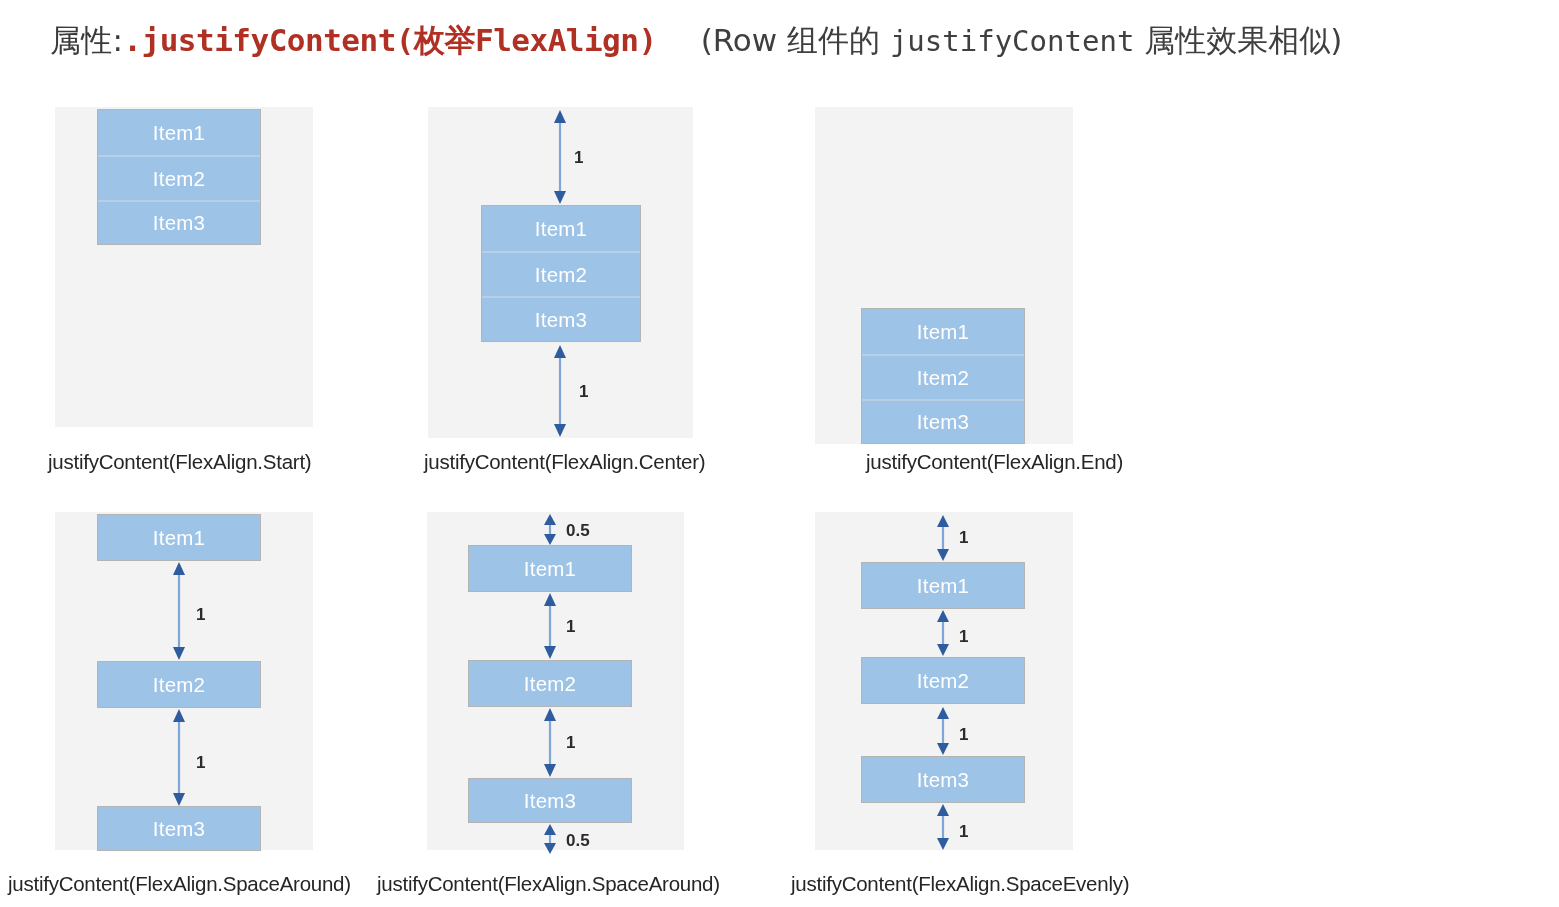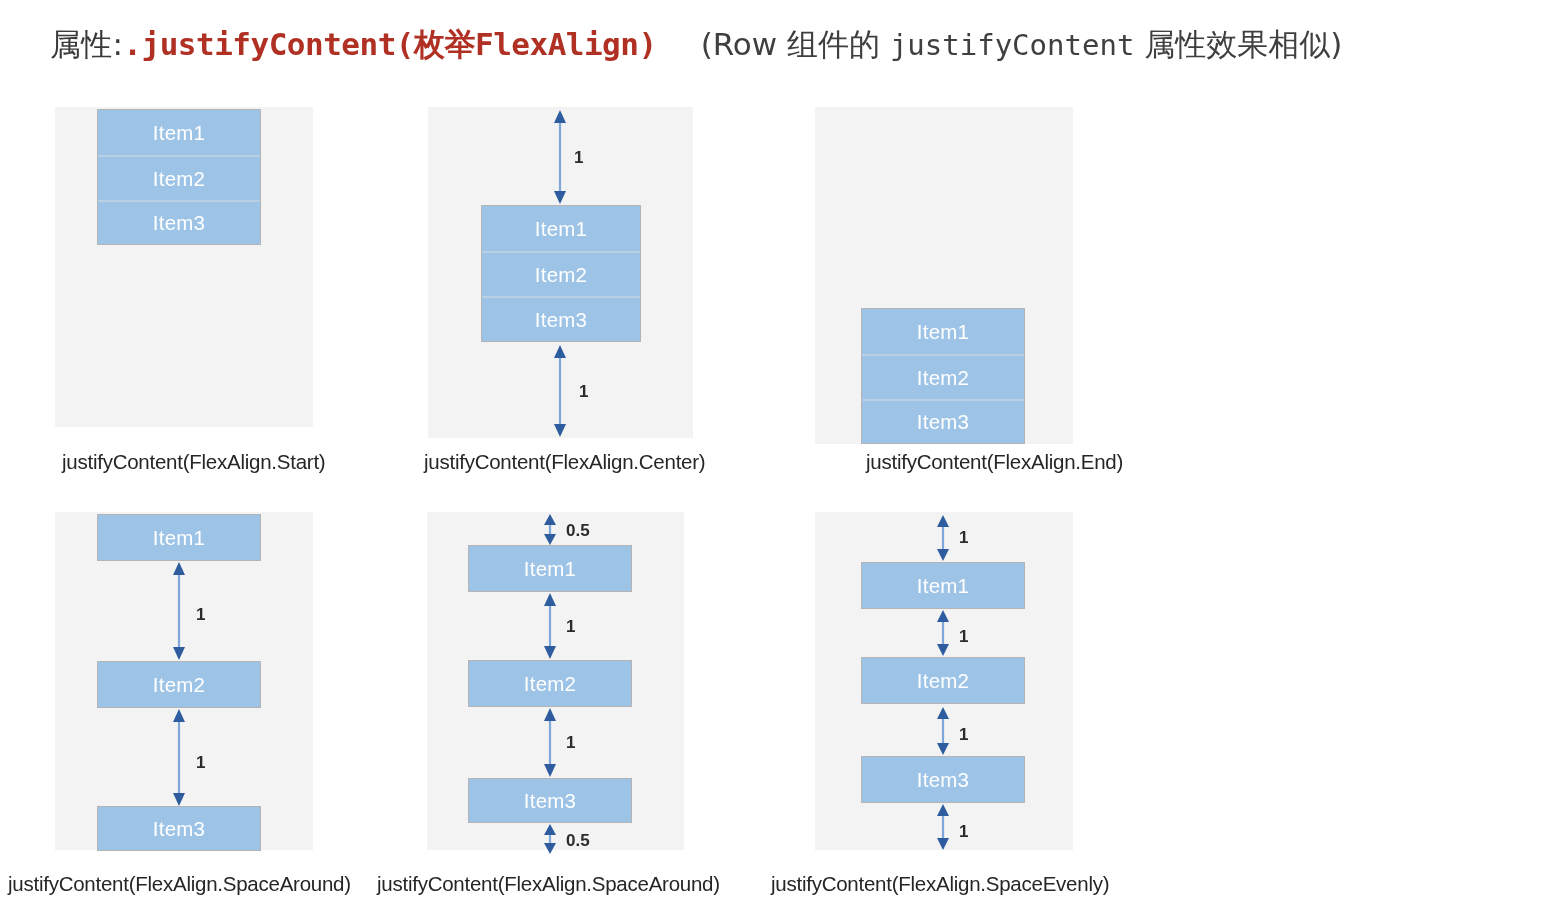--- a/index.html
+++ b/index.html
@@ -15,21 +15,21 @@
     overflow: hidden;
   }
 
   
   #title-bar {
     position: absolute;
     left: 50px;
     top: 18px;
     white-space: nowrap;
     font-size: 31px;
-    line-height: 53px;
+    line-height: 44px;
     letter-spacing: .3px;
   }
   .t-black {
     color: #3a3a3a;
     font-family: "DejaVu Sans", sans-serif;
   }
   .t-red {
     color: #b03124;
     font-family: "DejaVu Sans Mono", monospace;
     font-weight: 700;
@@ -119,21 +119,21 @@
 
 <div class="panel">
   <div class="frame" style="left:55px; top:107px; width:258px; height:320px;"></div>
 
   <div class="stack" style="left:97px; top:109px; width:164px; height:136px;">
     <div class="item" style="height:45px;">Item1</div>
     <div class="item" style="height:45px;">Item2</div>
     <div class="item" style="height:44px;">Item3</div>
   </div>
 
-  <div class="caption" style="left:62px; top:450px;">justifyContent(FlexAlign.Start)</div>
+  <div class="caption" style="left:48px; top:450px;">justifyContent(FlexAlign.Start)</div>
 </div>
 
 <div class="panel">
   <div class="frame" style="left:428px; top:107px; width:265px; height:331px;"></div>
 
   <div class="stack" style="left:481px; top:205px; width:160px; height:137px;">
     <div class="item" style="height:45px;">Item1</div>
     <div class="item" style="height:45px;">Item2</div>
     <div class="item" style="height:45px;">Item3</div>
   </div>
@@ -281,14 +281,14 @@
 
   <div class="arrow" style="left:933px; top:804px;">
     <svg width="20" height="46" viewBox="0 0 20 46">
       <line x1="10" y1="7" x2="10" y2="39" stroke="#7fa6d8" stroke-width="2.2"></line>
       <polygon points="10,0 4,12 16,12" fill="#2e5c9e"></polygon>
       <polygon points="10,46 4,34 16,34" fill="#2e5c9e"></polygon>
     </svg>
   </div>
   <div class="arrow-label" style="left:959px; top:822px;">1</div>
 
-  <div class="caption" style="left:771px; top:872px;">justifyContent(FlexAlign.SpaceEvenly)</div>
+  <div class="caption" style="left:791px; top:872px;">justifyContent(FlexAlign.SpaceEvenly)</div>
 </div>
 
 </body></html>

